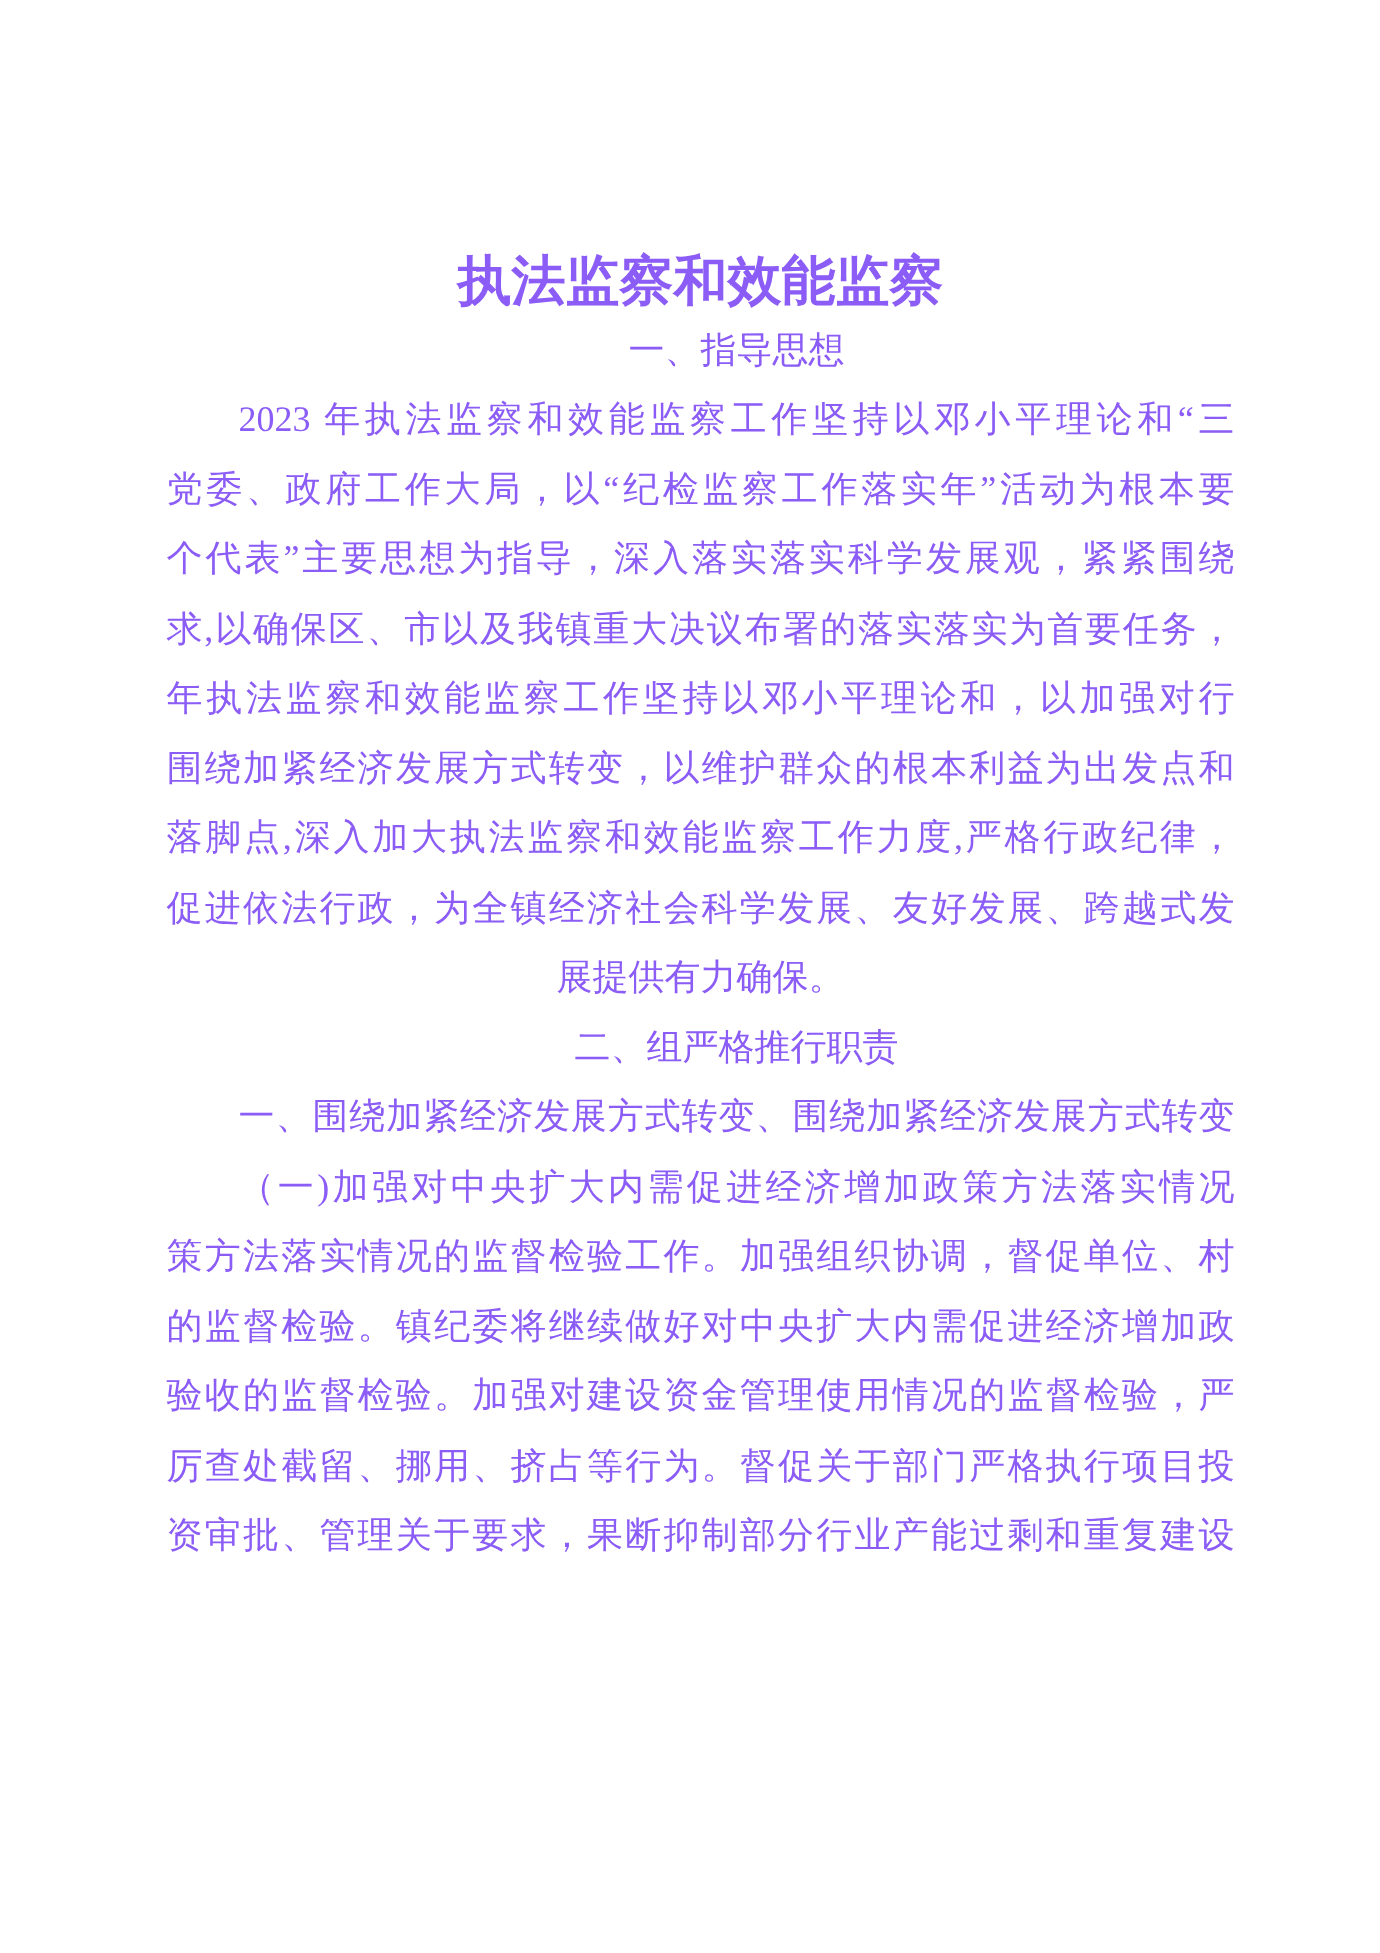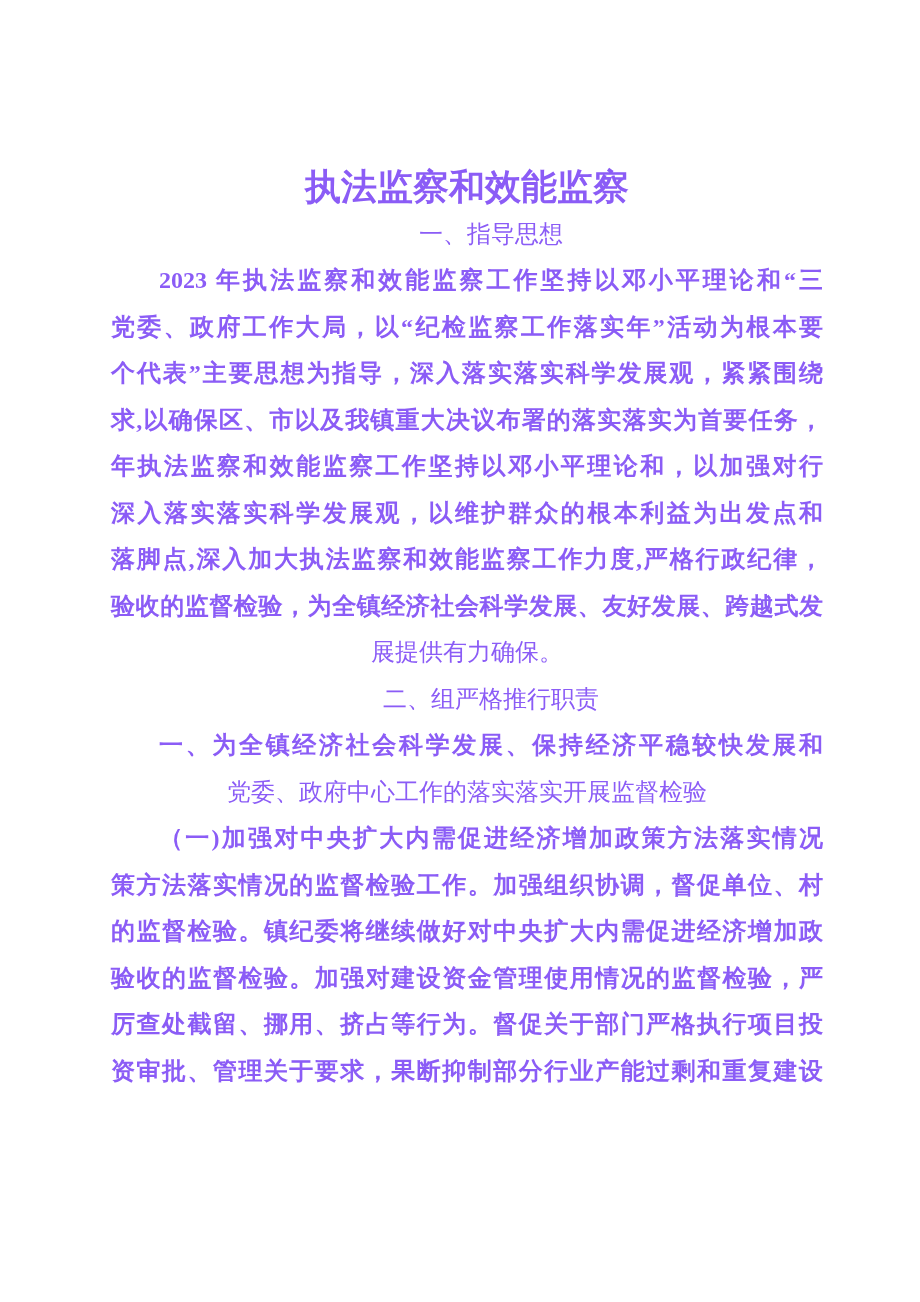--- a/index.html
+++ b/index.html
@@ -30,40 +30,38 @@
   }
   .line {
     line-height: 46.5px;
     min-height: 46.5px;
     text-align: center;
   }
   .indent { text-indent: 2em; }
   .fill {
     text-align: justify;
     text-align-last: justify;
-    font-weight: bold;
   }
 </style>
 </head>
 <body>
 
 <div class="doc">
   <h1 class="title">执法监察和效能监察</h1>
   <div class="line indent">一、指导思想</div>
   <div class="line indent fill">2023 年执法监察和效能监察工作坚持以邓小平理论和“三</div>
   <div class="line fill">党委、政府工作大局，以“纪检监察工作落实年”活动为根本要</div>
   <div class="line fill">个代表”主要思想为指导，深入落实落实科学发展观，紧紧围绕</div>
   <div class="line fill">求,以确保区、市以及我镇重大决议布署的落实落实为首要任务，</div>
   <div class="line fill">年执法监察和效能监察工作坚持以邓小平理论和，以加强对行</div>
-  <div class="line fill">深入落实落实科学发展观，以维护群众的根本利益为出发点和</div>
+  <div class="line fill">围绕加紧经济发展方式转变，以维护群众的根本利益为出发点和</div>
   <div class="line fill">落脚点,深入加大执法监察和效能监察工作力度,严格行政纪律，</div>
-  <div class="line fill">验收的监督检验，为全镇经济社会科学发展、友好发展、跨越式发</div>
+  <div class="line fill">促进依法行政，为全镇经济社会科学发展、友好发展、跨越式发</div>
   <div class="line">展提供有力确保。</div>
   <div class="line indent">二、组严格推行职责</div>
-  <div class="line indent fill">一、为全镇经济社会科学发展、保持经济平稳较快发展和</div>
-  <div class="line">党委、政府中心工作的落实落实开展监督检验</div>
+  <div class="line indent fill">一、围绕加紧经济发展方式转变、围绕加紧经济发展方式转变</div>
   <div class="line indent fill">（一)加强对中央扩大内需促进经济增加政策方法落实情况</div>
   <div class="line fill">策方法落实情况的监督检验工作。加强组织协调，督促单位、村</div>
   <div class="line fill">的监督检验。镇纪委将继续做好对中央扩大内需促进经济增加政</div>
   <div class="line fill">验收的监督检验。加强对建设资金管理使用情况的监督检验，严</div>
   <div class="line fill">厉查处截留、挪用、挤占等行为。督促关于部门严格执行项目投</div>
   <div class="line fill">资审批、管理关于要求，果断抑制部分行业产能过剩和重复建设</div>
 </div>
 
 </body></html>

